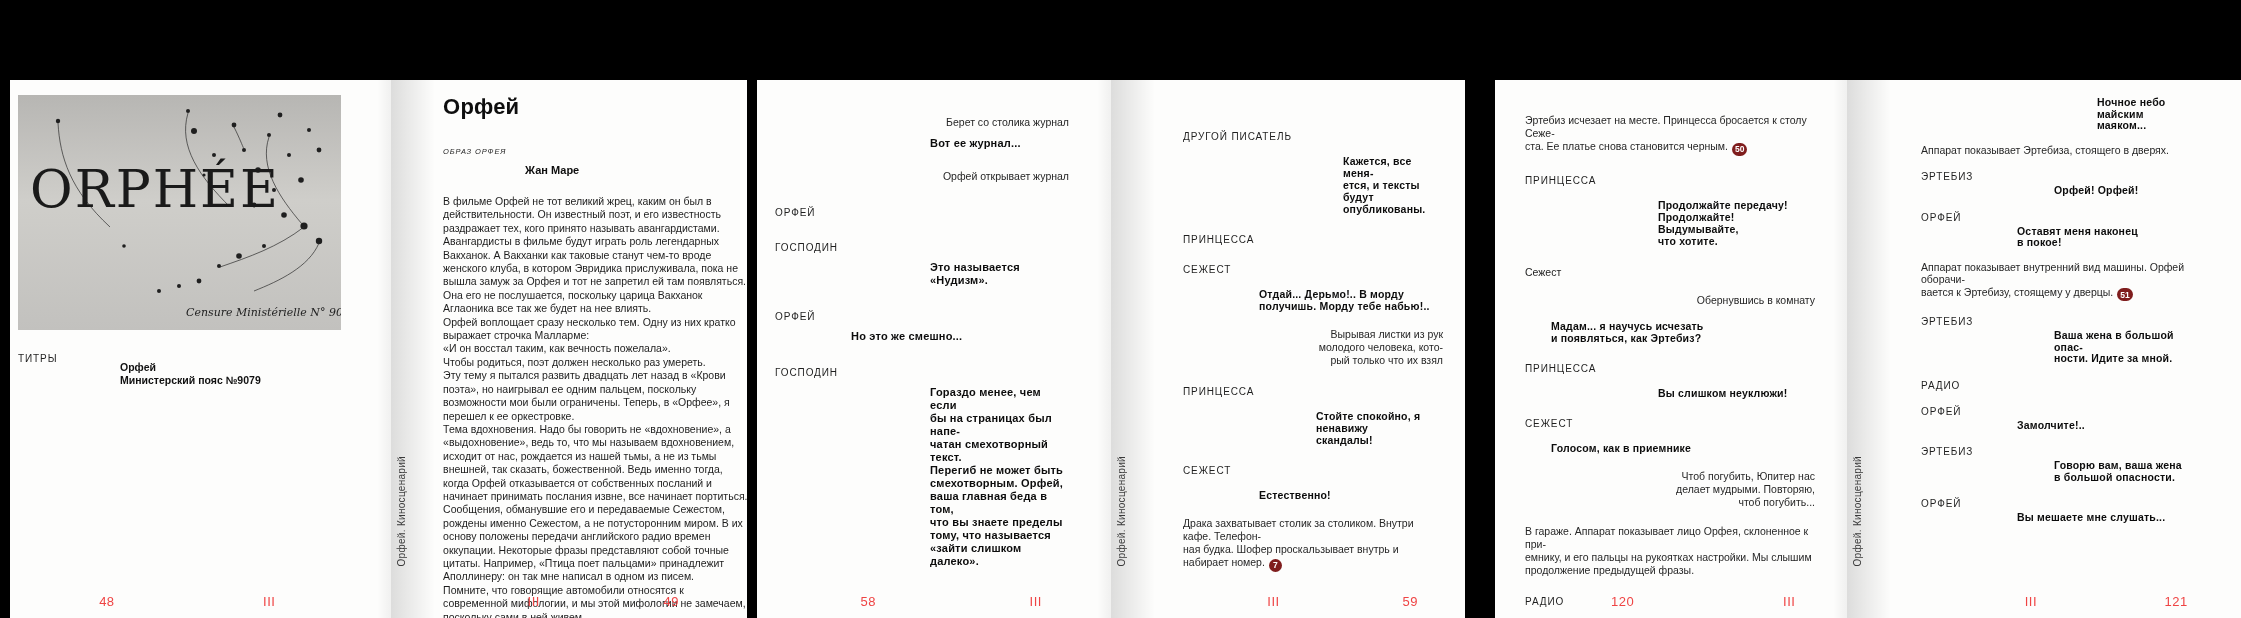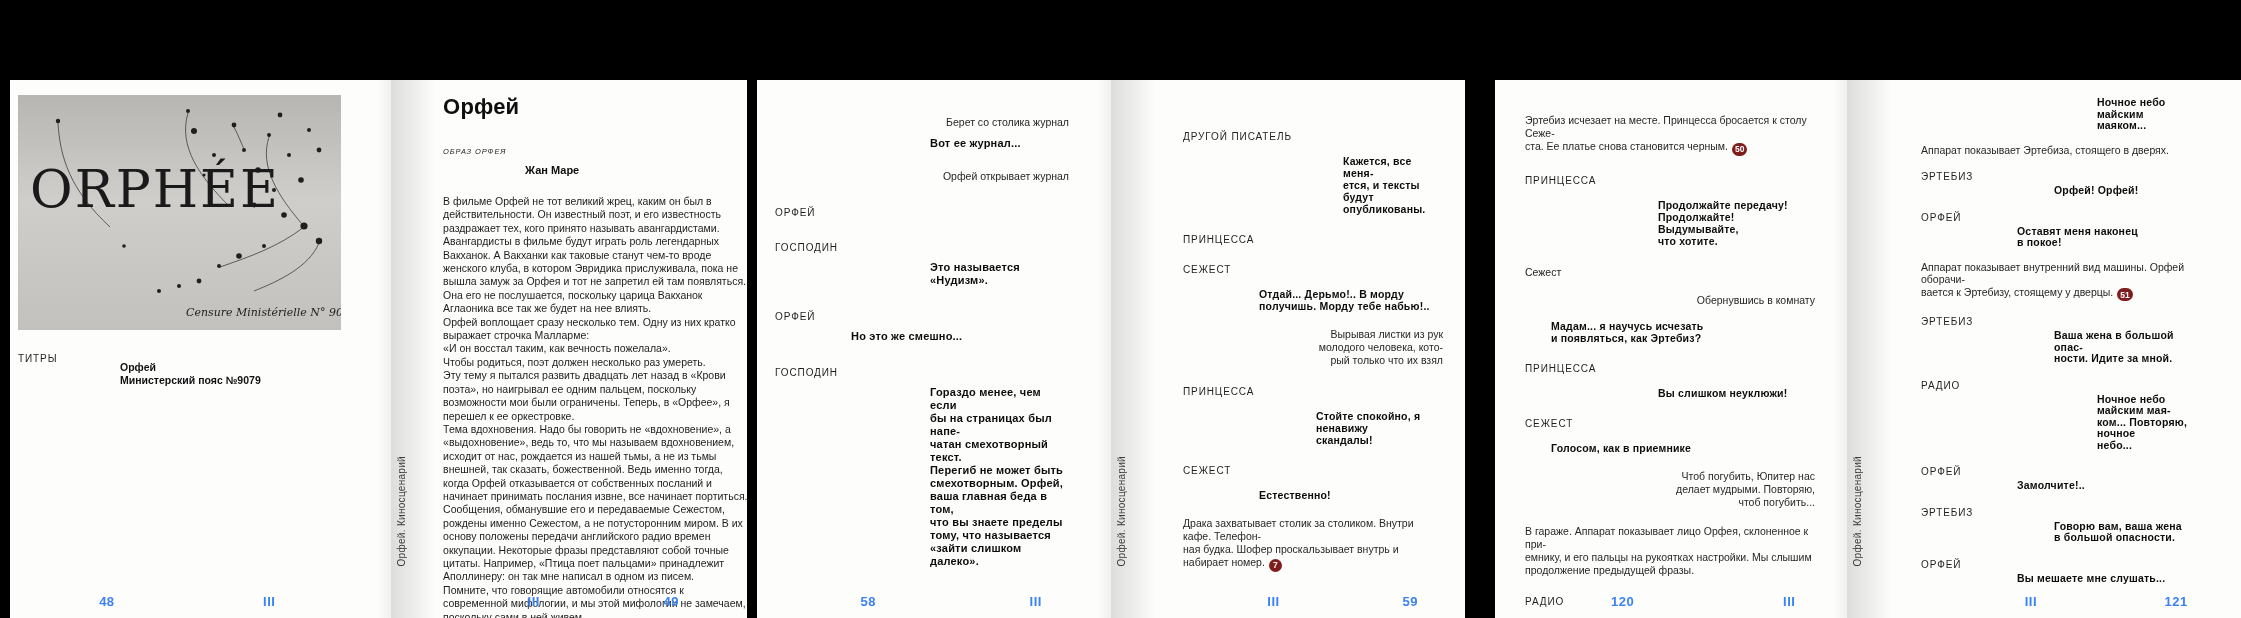--- a/index.html
+++ b/index.html
@@ -14,22 +14,22 @@
         background:linear-gradient(90deg,rgba(0,0,0,.13),rgba(0,0,0,0));pointer-events:none;}
   .page.left::after{content:"";position:absolute;right:0;top:0;bottom:0;width:14px;
         background:linear-gradient(270deg,rgba(0,0,0,.05),rgba(0,0,0,0));pointer-events:none;}
   #page48{width:398px;padding:15px 20px 0 8px;}
   #page49{width:370px;padding:14px 10px 0 52px;}
   #page58{width:354px;padding:16px 42px 0 18px;}
   #page59{width:354px;padding:32px 22px 0 72px;}
   #page120{width:352px;padding:18px 32px 0 30px;}
   #page121{width:394px;padding:14px 46px 0 74px;}
   
-  .footer{position:absolute;left:12px;right:0;bottom:8px;height:16px;font-weight:bold;
-          font-size:13px;color:#3b82f6;}
+  .footer{position:absolute;left:12px;right:0;bottom:8px;height:16px;font-weight:normal;
+          font-size:13px;color:#ef4444;}
   .footer span{position:absolute;transform:translateX(-50%);letter-spacing:.5px;}
   
   .vlabel{position:absolute;left:5px;bottom:52px;writing-mode:vertical-rl;
           transform:rotate(180deg);font-size:10px;color:#3a3a3a;letter-spacing:.3px;}
   
   .photo{position:relative;width:323px;height:235px;display:block;}
   .caption-row{display:flex;margin-top:22px;}
   .caption-label{width:102px;font-size:10px;letter-spacing:.9px;color:#1f1f1f;padding-top:1px;}
   .caption-text{font-weight:bold;font-size:10.5px;line-height:13px;color:#111;padding-top:9px;}
   
@@ -243,23 +243,20 @@
           <div class="line i2">Орфей! Орфей!</div>
           <div class="speaker">ОРФЕЙ</div>
           <div class="line i1b">Оставят меня наконец
 в покое!</div>
           <div class="dir dir-full">Аппарат показывает внутренний вид машины. Орфей оборачи-
 вается к Эртебизу, стоящему у дверцы.<span class="badge">51</span></div>
           <div class="speaker">ЭРТЕБИЗ</div>
           <div class="line i2">Ваша жена в большой опас-
 ности. Идите за мной.</div>
           <div class="speaker">РАДИО</div>
-          <div class="line i3b">Ночное небо майским мая-
-ком... Повторяю, ночное
-небо...</div>
           <div class="speaker">ОРФЕЙ</div>
           <div class="line i1b">Замолчите!..</div>
           <div class="speaker">ЭРТЕБИЗ</div>
           <div class="line i2">Говорю вам, ваша жена
 в большой опасности.</div>
           <div class="speaker">ОРФЕЙ</div>
           <div class="line i1b">Вы мешаете мне слушать...</div>
         </div>
       <div class="vlabel">Орфей. Киносценарий</div>
       <div class="footer">

